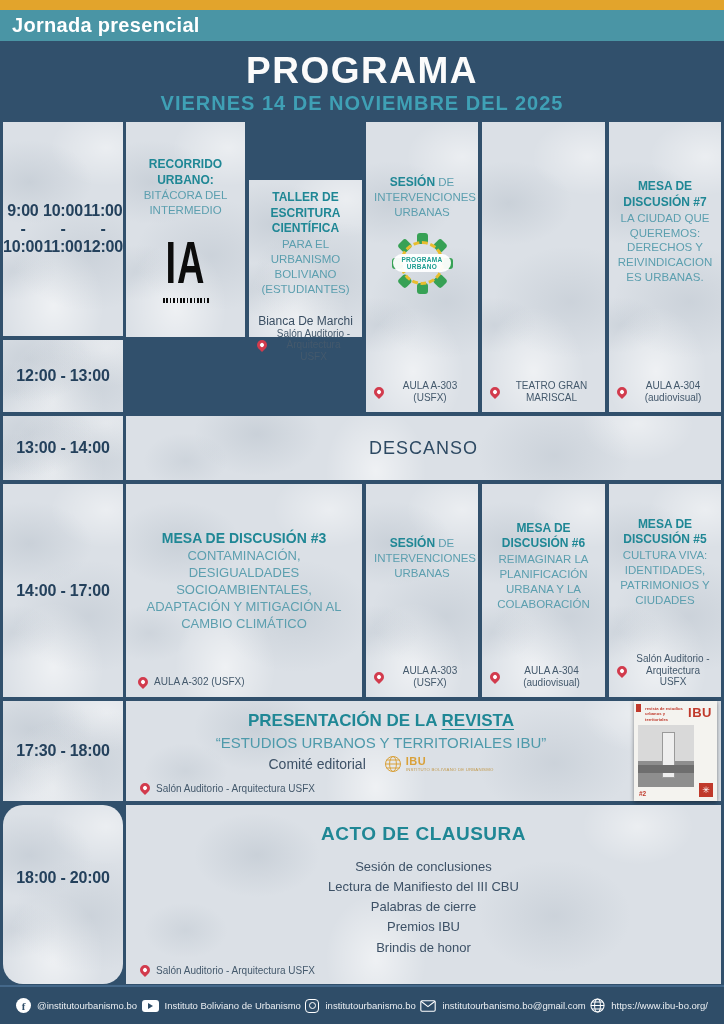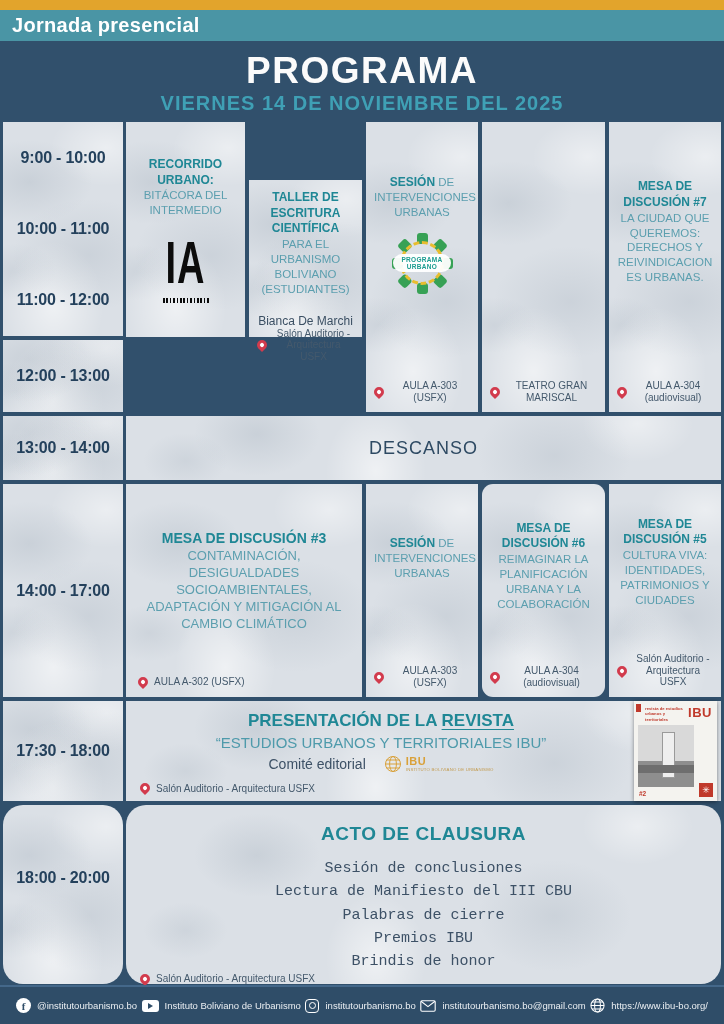--- a/index.html
+++ b/index.html
@@ -24,21 +24,21 @@
     background-color:#DBE0E6;
     background-image:
       radial-gradient(ellipse 90px 60px at 22% 28%, rgba(110,128,146,0.16), transparent 70%),
       radial-gradient(ellipse 110px 80px at 72% 62%, rgba(110,128,146,0.14), transparent 70%),
       radial-gradient(ellipse 70px 90px at 42% 86%, rgba(255,255,255,0.55), transparent 72%),
       radial-gradient(ellipse 80px 55px at 86% 12%, rgba(255,255,255,0.45), transparent 70%),
       radial-gradient(ellipse 60px 40px at 10% 70%, rgba(110,128,146,0.12), transparent 70%);
   }
 
   
-  .timecell { left:3px; width:120px; display:flex; flex-direction:column; align-items:center; justify-content:center;
+  .timecell { left:3px; width:120px; display:flex; flex-direction:row; align-items:center; justify-content:center;
     color:#24415C; font-weight:bold; font-size:16px; letter-spacing:-0.2px; text-align:center; }
   .tc1 { top:122px; height:214px; justify-content:space-around; }
   .tc2 { top:340px; height:72px; }
   .tc3 { top:416px; height:64px; }
   .tc4 { top:484px; height:213px; }
   .tc5 { top:701px; height:100px; }
   .tc6 { top:805px; height:179px; padding-bottom:34px;border-radius:20px; }
 
   
   .card { display:flex; flex-direction:column; align-items:center; text-align:center; padding:10px 8px 9px; }
@@ -50,24 +50,24 @@
 
   .cA { left:126px; top:122px; width:119px; height:215px; }
   .cB { left:249px; top:180px; width:113px; height:157px; }
   .cC { left:366px; top:122px; width:112px; height:290px; }
   .cD { left:482px; top:122px; width:123px; height:290px; }
   .cE { left:609px; top:122px; width:112px; height:290px; }
   .descanso { left:126px; top:416px; width:595px; height:64px; display:flex; align-items:center; justify-content:center;
     color:#2E4A63; font-size:18px; letter-spacing:1px; }
   .cF { left:126px; top:484px; width:236px; height:213px; }
   .cG { left:366px; top:484px; width:112px; height:213px; }
-  .cH { left:482px; top:484px; width:123px; height:213px;border-radius:11px; }
+  .cH { left:482px; top:484px; width:123px; height:213px; }
   .cI { left:609px; top:484px; width:112px; height:213px; }
   .cJ { left:126px; top:701px; width:595px; height:100px; padding:8px 95px 7px 10px; }
-  .cK { left:126px; top:805px; width:595px; height:179px; padding:12px 10px 8px;border-radius:20px; }
+  .cK { left:126px; top:805px; width:595px; height:179px; padding:12px 10px 8px; }
 
   .cF .t { font-size:13px;margin-top:13px; }
   .cF .t .title-bold { font-size:14px; }
 
   .speaker { color:#3B4F63; font-size:12px; margin-top:17px; }
 
   
   .loc { margin-top:auto; display:flex; align-items:center; justify-content:center; gap:6px; color:#44596C; font-size:10px; line-height:1.15; }
   .loc-left { align-self:flex-start; margin-left:4px; text-align:left; }
   .pin { width:10px; height:10px; background:#D23B4D; border-radius:50% 50% 50% 0; transform:rotate(-45deg); flex:0 0 auto; position:relative; }
@@ -109,21 +109,21 @@
   .mag-photo { position:absolute; top:24px; left:4px; width:56px; height:62px;
     background:linear-gradient(#D9D9D9 0 58%, #8E8E8E 58% 100%); overflow:hidden; }
   .mag-photo::before { content:""; position:absolute; left:24px; top:7px; width:11px; height:44px; background:#EFEFEF; border:1px solid #9A9A9A; }
   .mag-photo::after { content:""; position:absolute; left:0; bottom:14px; width:56px; height:8px; background:#6E6E6E; }
   .mag-badge { position:absolute; right:4px; bottom:4px; width:14px; height:14px; background:#C0392B; color:#fff; font-size:9px;
     display:flex; align-items:center; justify-content:center; }
   .mag-num { position:absolute; left:5px; bottom:4px; color:#C0392B; font-size:6.5px; font-weight:bold; }
 
   
   .cl-title { color:#1F8795; font-weight:bold; font-size:19px; letter-spacing:0.5px; margin-top:6px; }
-  .cl-items { margin-top:12px; color:#3D5166; font-size:15px; line-height:1.55;font-family:Liberation Mono, monospace; }
+  .cl-items { margin-top:12px; color:#3D5166; font-size:13px; line-height:1.55; }
 
   
   .footer { position:absolute; top:985px; left:0; right:0; height:39px; background:#2F4D68; border-top:2px solid #44688A;
     display:flex; align-items:center; justify-content:space-between; padding:0 16px; box-sizing:border-box;
     color:#EAEEF2; font-size:9.5px; }
   .fitem { display:flex; align-items:center; gap:6px; white-space:nowrap; cursor:pointer; }
   .icfb { width:15px; height:15px; border-radius:50%; background:#fff; color:#2F4D68; display:flex; align-items:center;
     justify-content:center; font-size:11px; font-weight:bold; font-family:"Liberation Serif", serif; }
   .icyt { width:17px; height:12px; background:#fff; border-radius:3px; position:relative; }
   .icyt::after { content:""; position:absolute; left:6.5px; top:3px; border-left:5px solid #2F4D68;

